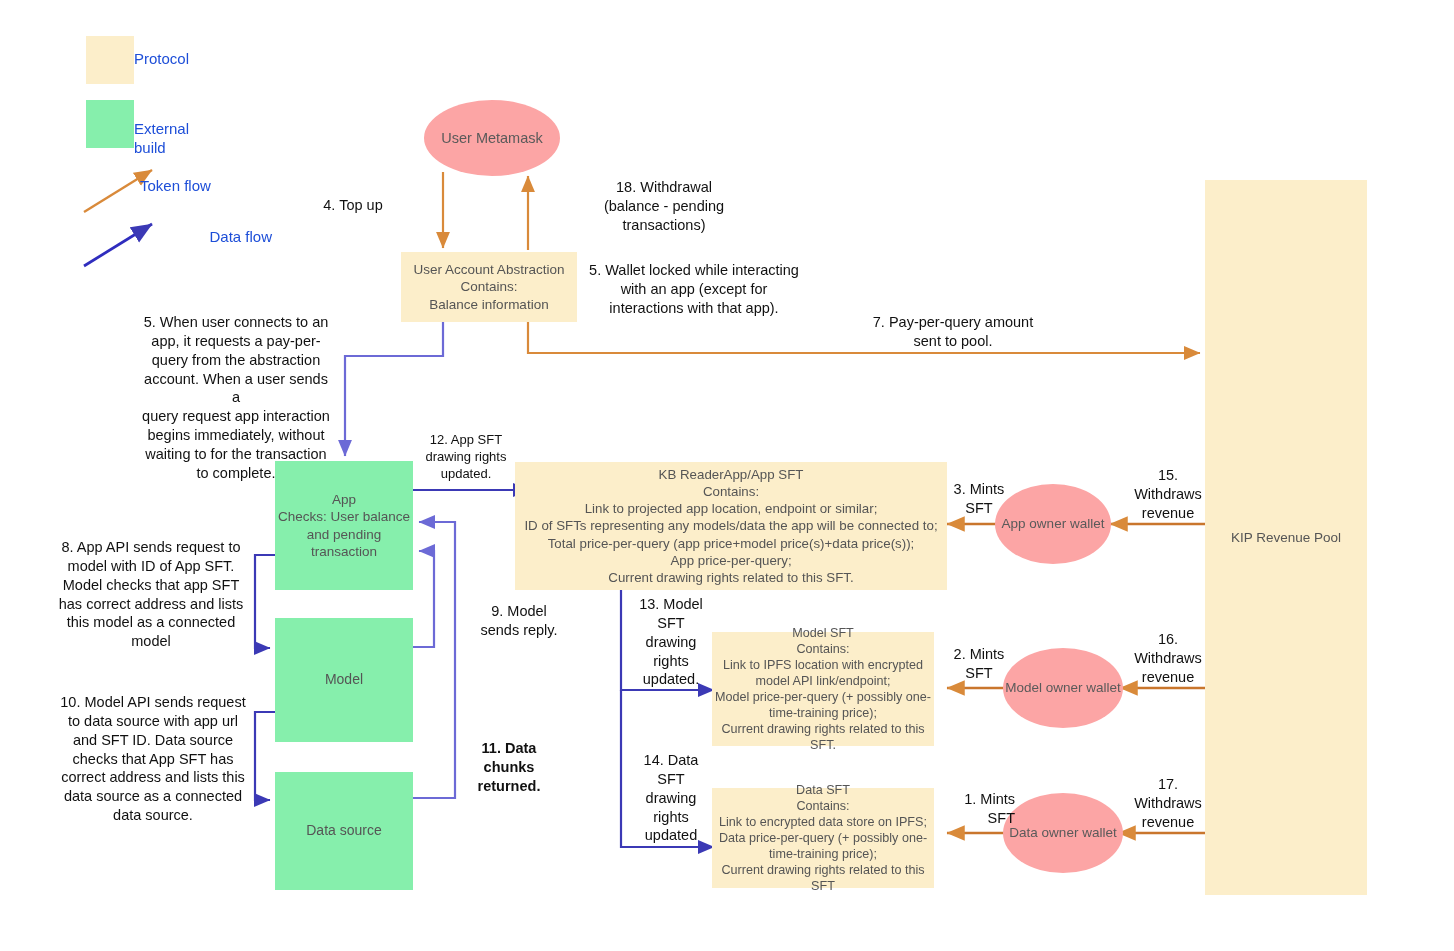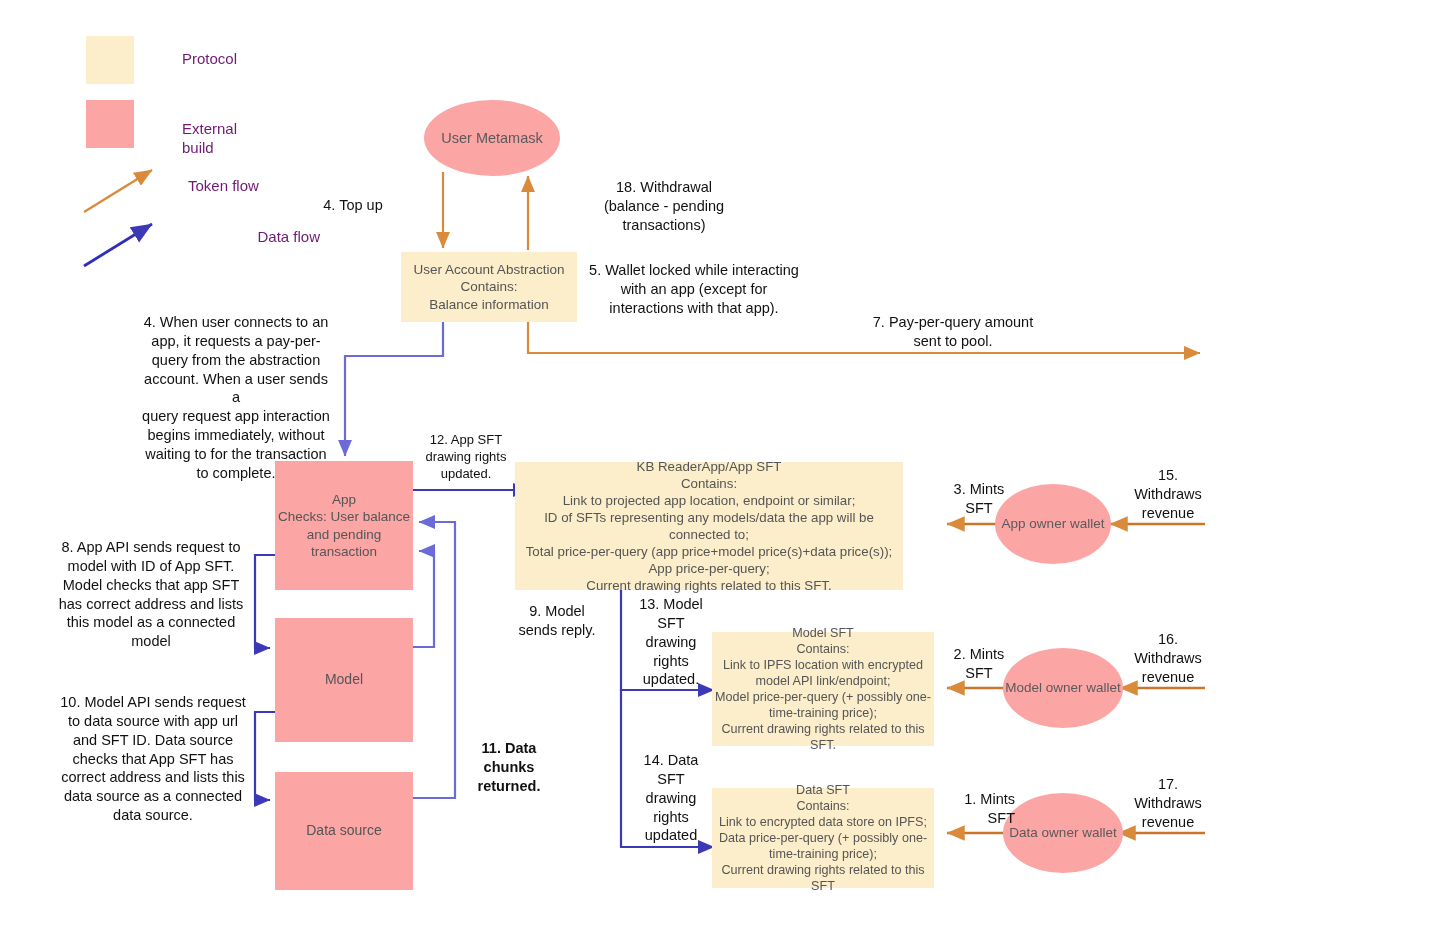--- a/index.html
+++ b/index.html
@@ -4,30 +4,30 @@
 <style>
   html,body{margin:0;padding:0;background:#ffffff;}
   body{width:1454px;height:951px;position:relative;overflow:hidden;
        font-family:"Liberation Sans","DejaVu Sans",sans-serif;}
   #canvas{position:absolute;left:0;top:0;width:1454px;height:951px;}
   svg#wires{position:absolute;left:0;top:0;width:1454px;height:951px;pointer-events:none;}
 
   .node{position:absolute;box-sizing:border-box;display:flex;align-items:center;
         justify-content:center;text-align:center;}
   .proto{background:#FCEECA;color:#555555;}
-  .ext{background:#fca5a5;color:#555555;}
+  .ext{background:#86efac;color:#555555;}
   .ellipse{background:#fca5a5;border-radius:50%;color:#5a5a5a;}
   .boxtext{white-space:pre-line;line-height:1.28;}
 
   .lbl{position:absolute;color:#111111;text-align:center;white-space:pre-line;
        line-height:1.3;}
 
   .legend-sw{position:absolute;width:48px;height:48px;}
-  .legend-txt{position:absolute;color:#701a75;text-align:center;white-space:pre-line;
-              line-height:1.25;font-size:15px;margin-left:48px;}
+  .legend-txt{position:absolute;color:#1d4ed8;text-align:center;white-space:pre-line;
+              line-height:1.25;font-size:15px;}
 </style>
 </head>
 <body>
 
 <div id="canvas">
 
   <svg id="wires" viewBox="0 0 1454 951" xmlns="http://www.w3.org/2000/svg">
     <defs>
       <marker id="ao" markerWidth="9" markerHeight="9" refX="7.4" refY="3.2" orient="auto" markerUnits="strokeWidth">
         <path d="M0,0 L7.6,3.2 L0,6.4 z" fill="#D98A3A"></path>
@@ -103,21 +103,21 @@
 
   <div class="node ext boxtext" style="left:275px;top:461px;width:138px;height:129px;font-size:13.5px;">App
 Checks: User balance
 and pending
 transaction</div>
 
   <div class="node ext boxtext" style="left:275px;top:618px;width:138px;height:124px;font-size:14px;">Model</div>
 
   <div class="node ext boxtext" style="left:275px;top:772px;width:138px;height:118px;font-size:14px;">Data source</div>
 
-  <div class="node proto boxtext" style="left:515px;top:462px;width:388px;height:128px;font-size:13.3px;">KB ReaderApp/App SFT
+  <div class="node proto boxtext" style="left:515px;top:462px;width:432px;height:128px;font-size:13.3px;">KB ReaderApp/App SFT
 Contains:
 Link to projected app location, endpoint or similar;
 ID of SFTs representing any models/data the app will be connected to;
 Total price-per-query (app price+model price(s)+data price(s));
 App price-per-query;
 Current drawing rights related to this SFT.</div>
 
   <div class="node proto boxtext" style="left:712px;top:632px;width:222px;height:114px;font-size:12.6px;">Model SFT
 Contains:
 Link to IPFS location with encrypted
@@ -132,32 +132,35 @@
 Data price-per-query (+ possibly one-
 time-training price);
 Current drawing rights related to this SFT</div>
 
   <div class="node ellipse boxtext" style="left:1003px;top:648px;width:120px;height:80px;font-size:13.5px;">Model owner wallet</div>
 
   <div class="node ellipse boxtext" style="left:995px;top:484px;width:116px;height:80px;font-size:13.5px;">App owner wallet</div>
 
   <div class="node ellipse boxtext" style="left:1003px;top:793px;width:120px;height:80px;font-size:13.5px;">Data owner wallet</div>
 
+  <div class="node proto" style="left:1205px;top:180px;width:162px;height:715px;">
+    <span style="font-size:13.5px;">KIP Revenue Pool</span>
+  </div>
 
   <div class="lbl" style="left:288px;top:196px;width:130px;font-size:14.5px;">4. Top up</div>
 
   <div class="lbl" style="left:553px;top:178px;width:222px;font-size:14.5px;">18. Withdrawal
 (balance - pending
 transactions)</div>
 
   <div class="lbl" style="left:585px;top:261px;width:218px;font-size:14.5px;">5. Wallet locked while interacting
 with an app (except for
 interactions with that app).</div>
 
-  <div class="lbl" style="left:140px;top:313px;width:192px;font-size:14.5px;">4. When user connects to an
+  <div class="lbl" style="left:140px;top:313px;width:192px;font-size:14.5px;">5. When user connects to an
 app, it requests a pay-per-
 query from the abstraction
 account. When a user sends a
 query request app interaction
 begins immediately, without
 waiting to for the transaction
 to complete.</div>
 
   <div class="lbl" style="left:838px;top:313px;width:230px;font-size:14.5px;">7. Pay-per-query amount
 sent to pool.</div>
@@ -166,21 +169,21 @@
 drawing rights
 updated.</div>
 
   <div class="lbl" style="left:48px;top:538px;width:206px;font-size:14.5px;">8. App API sends request to
 model with ID of App SFT.
 Model checks that app SFT
 has correct address and lists
 this model as a connected
 model</div>
 
-  <div class="lbl" style="left:457px;top:602px;width:124px;font-size:14.5px;padding-left:38px;">9. Model
+  <div class="lbl" style="left:457px;top:602px;width:124px;font-size:14.5px;">9. Model
 sends reply.</div>
 
   <div class="lbl" style="left:626px;top:595px;width:90px;font-size:14.5px;">13. Model
 SFT
 drawing
 rights
 updated.</div>
 
   <div class="lbl" style="left:48px;top:693px;width:210px;font-size:14.5px;">10. Model API sends request
 to data source with app url

